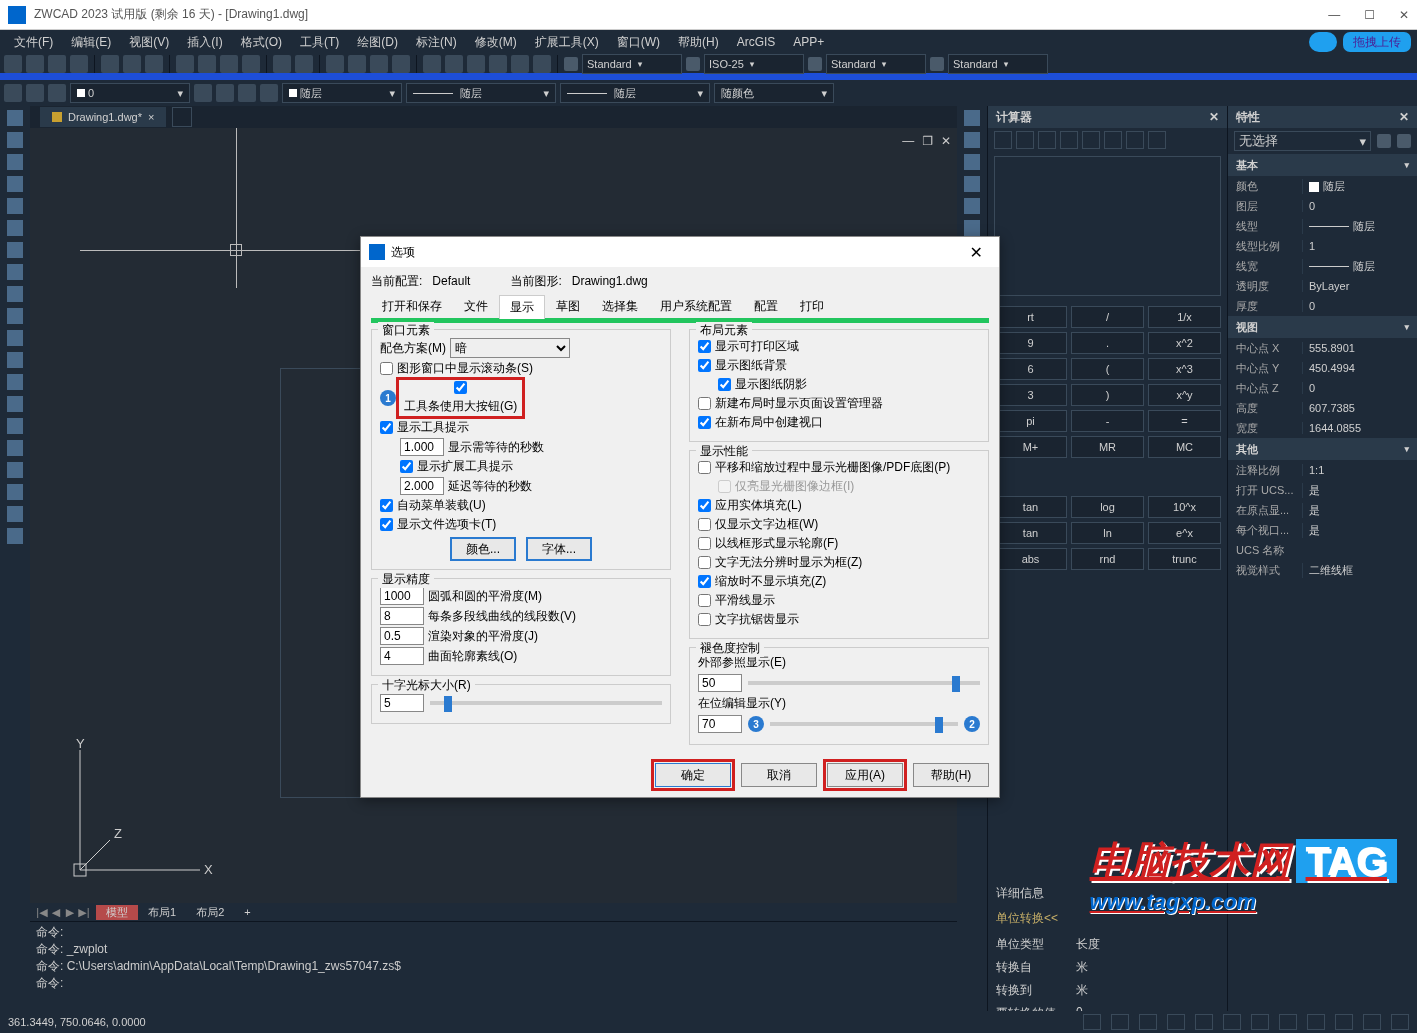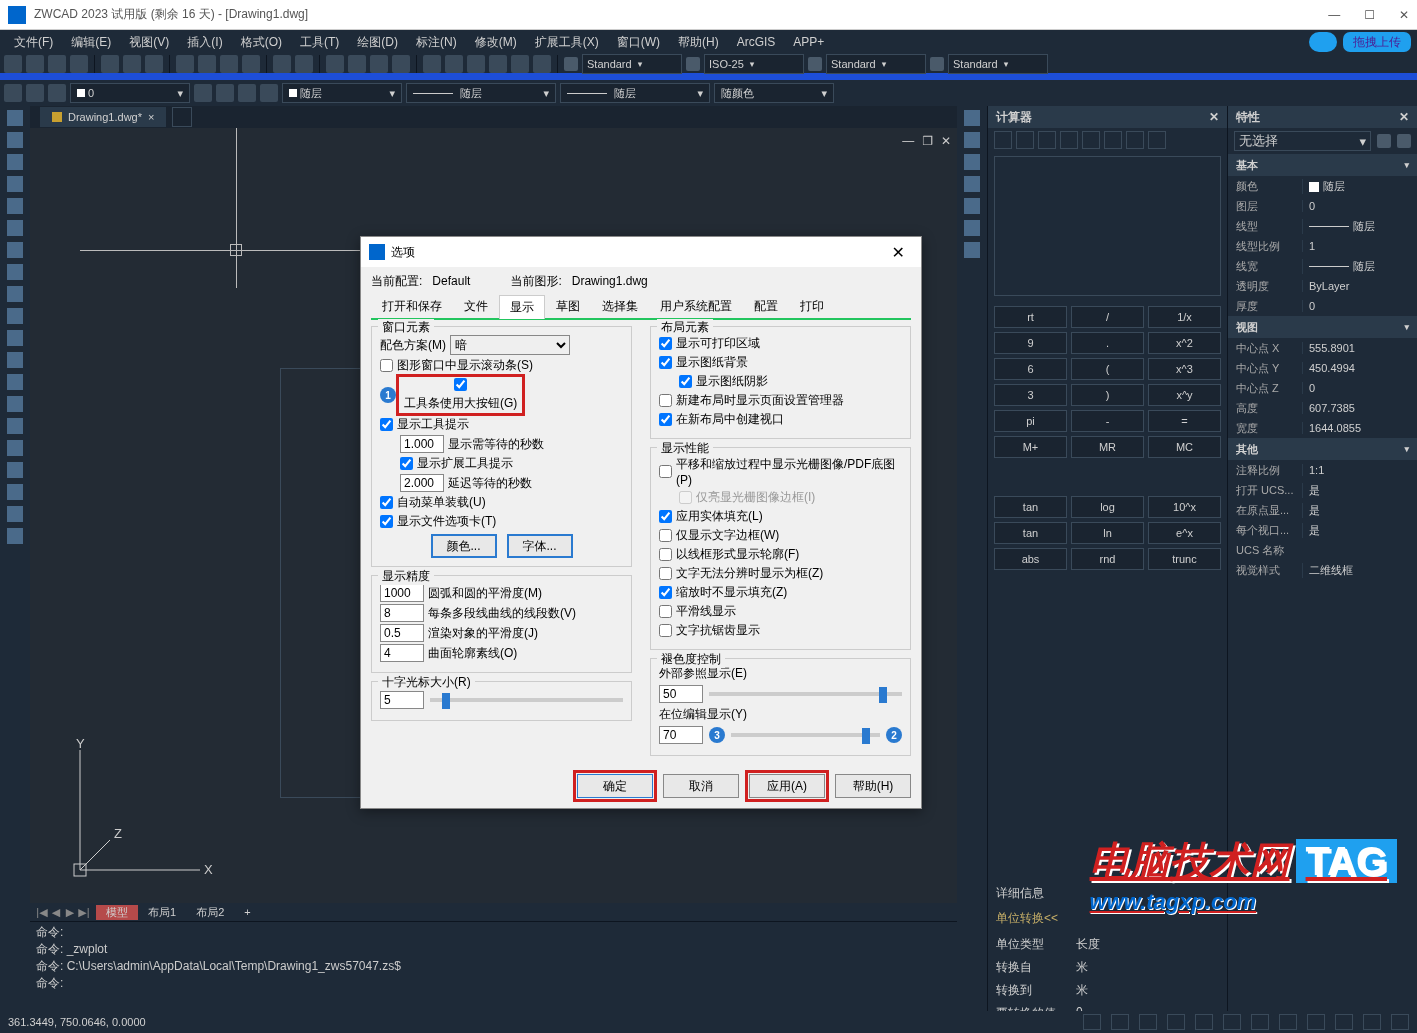--- a/index.html
+++ b/index.html
@@ -79,27 +79,27 @@
 .prop-sel .combo { flex:1; height:20px; border:1px solid #3a4a5a; padding:0 4px; display:flex; align-items:center; font-size:13px;}
 .pgroup-head { height:22px; background:#2a3a4a; display:flex; align-items:center; padding:0 8px; font-size:11px; font-weight:bold; cursor:pointer;}
 .pgroup-head .tri { margin-left:auto; font-size:9px;}
 .prow { display:flex; height:20px; align-items:center; font-size:11px;}
 .prow .pl { width:74px; padding-left:8px; color:#aaa;}
 .prow .pv { flex:1; padding-left:6px; border-left:1px solid #2a3a4a;}
 .swatch { width:10px; height:10px; background:#fff; display:inline-block; margin-right:4px; vertical-align:middle;}
 .linepreview { display:inline-block; width:40px; border-top:1px solid #ccc; vertical-align:middle; margin-right:4px;}
 
 
-.dialog { position:absolute; left:360px; top:236px; width:562px; background:#f0f0f0; border:1px solid #888; color:#000; font-size:12px; box-shadow:0 3px 12px rgba(0,0,0,.4); font-family:"SimSun","Microsoft YaHei";}
+.dialog { position:absolute; left:360px; top:236px; width:640px; background:#f0f0f0; border:1px solid #888; color:#000; font-size:12px; box-shadow:0 3px 12px rgba(0,0,0,.4); font-family:"SimSun","Microsoft YaHei";}
 .dialog .dtitle { height:30px; display:flex; align-items:center; padding:0 8px; background:#fff;}
 .dialog .dtitle .dico { width:16px; height:16px; background:#0066cc; margin-right:6px;}
 .dialog .dtitle .dx { margin-left:auto; font-size:16px; cursor:pointer; padding:0 8px;}
 .dialog .dbody { padding:6px 10px 10px;}
 .dialog .drow { display:flex; gap:40px; margin-bottom:4px;}
-.dialog .tabs { display:flex; border-bottom:2px solid #22c55e; margin-bottom:6px;}
+.dialog .tabs { display:flex; border-bottom:5px solid #22c55e; margin-bottom:6px;}
 .dialog .tab { padding:3px 10px; cursor:pointer; border:1px solid transparent; border-bottom:none;}
 .dialog .tab.active { background:#fff; border-color:#ccc; position:relative; top:1px;}
 .dialog .cols { display:flex; gap:18px;}
 .dialog .col { flex:1;}
 .dialog .groupbox { border:1px solid #ccc; padding:6px 8px 8px; margin-bottom:8px; position:relative;}
 .dialog .gtitle { position:absolute; top:-8px; left:6px; background:#f0f0f0; padding:0 4px;}
 .dialog label { display:flex; align-items:center; gap:4px; margin:2px 0;}
 .dialog input[type=text] { width:44px; height:18px; border:1px solid #888; padding:0 3px; font-size:12px;}
 .dialog select { height:20px; border:1px solid #888; font-size:12px;}
 .dialog .btnrow { display:flex; justify-content:flex-end; gap:10px; margin-top:10px;}

